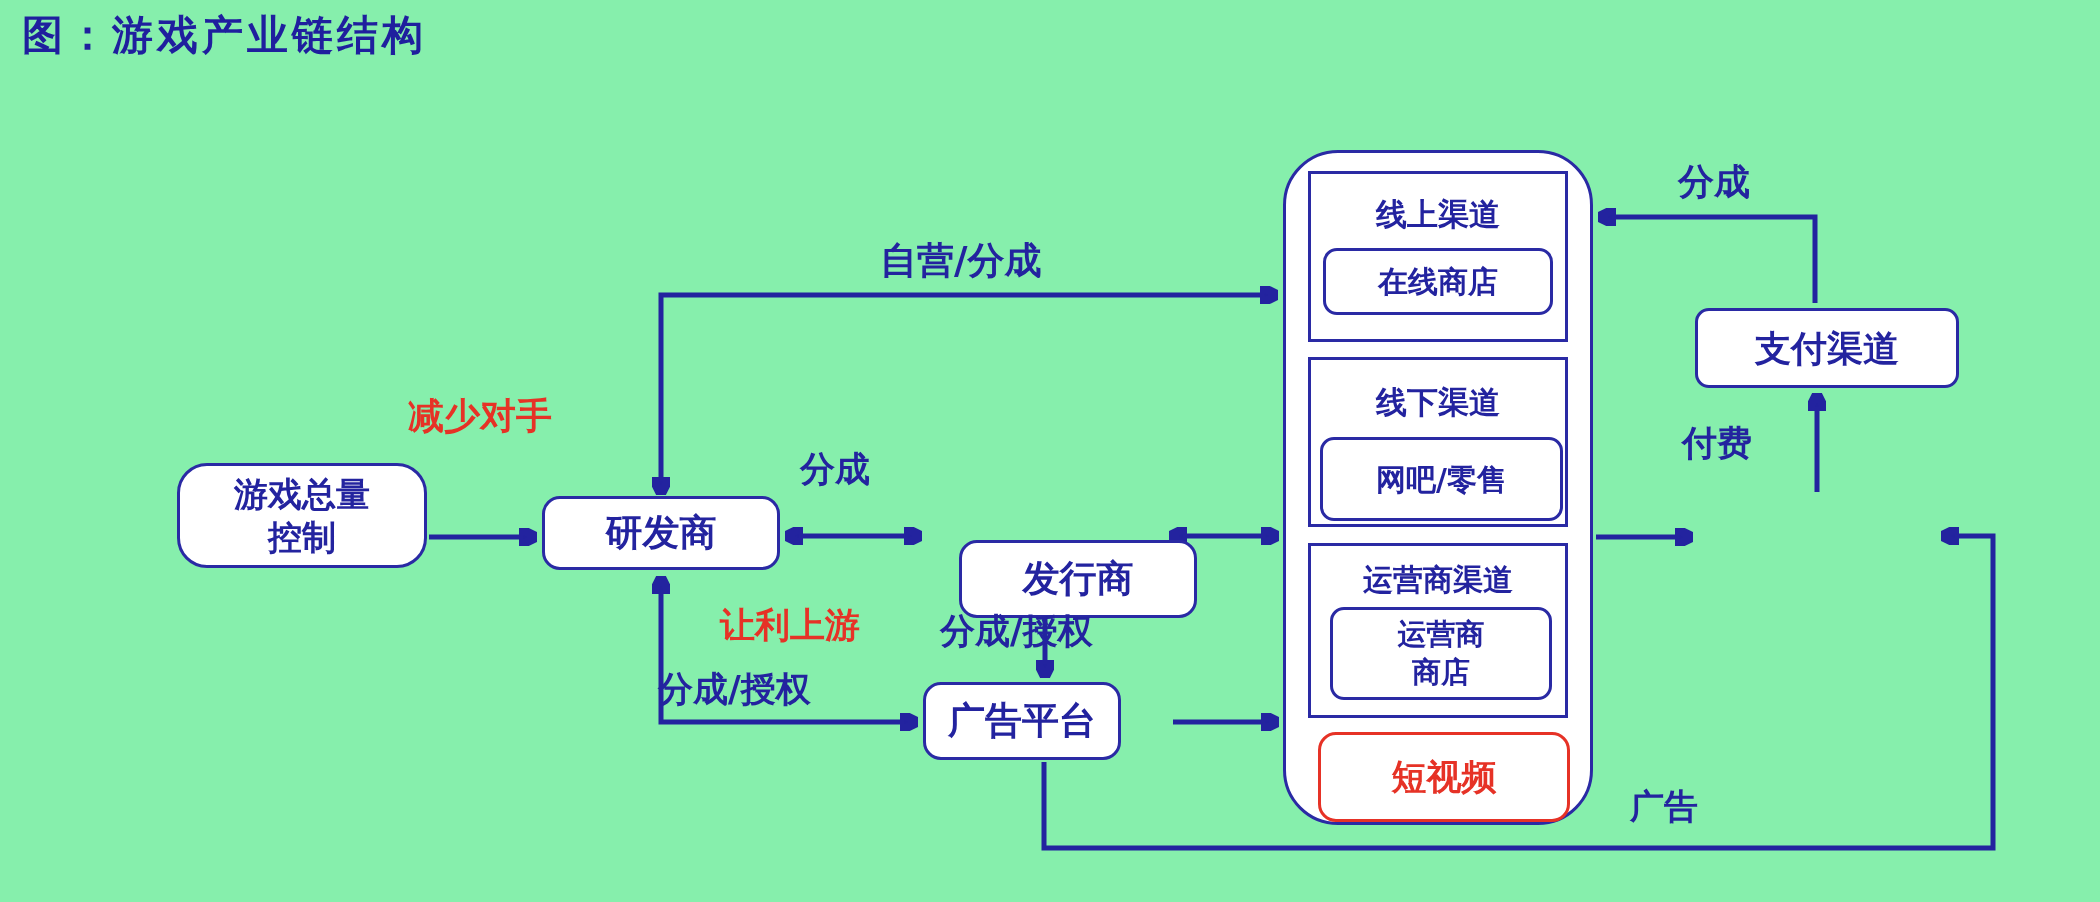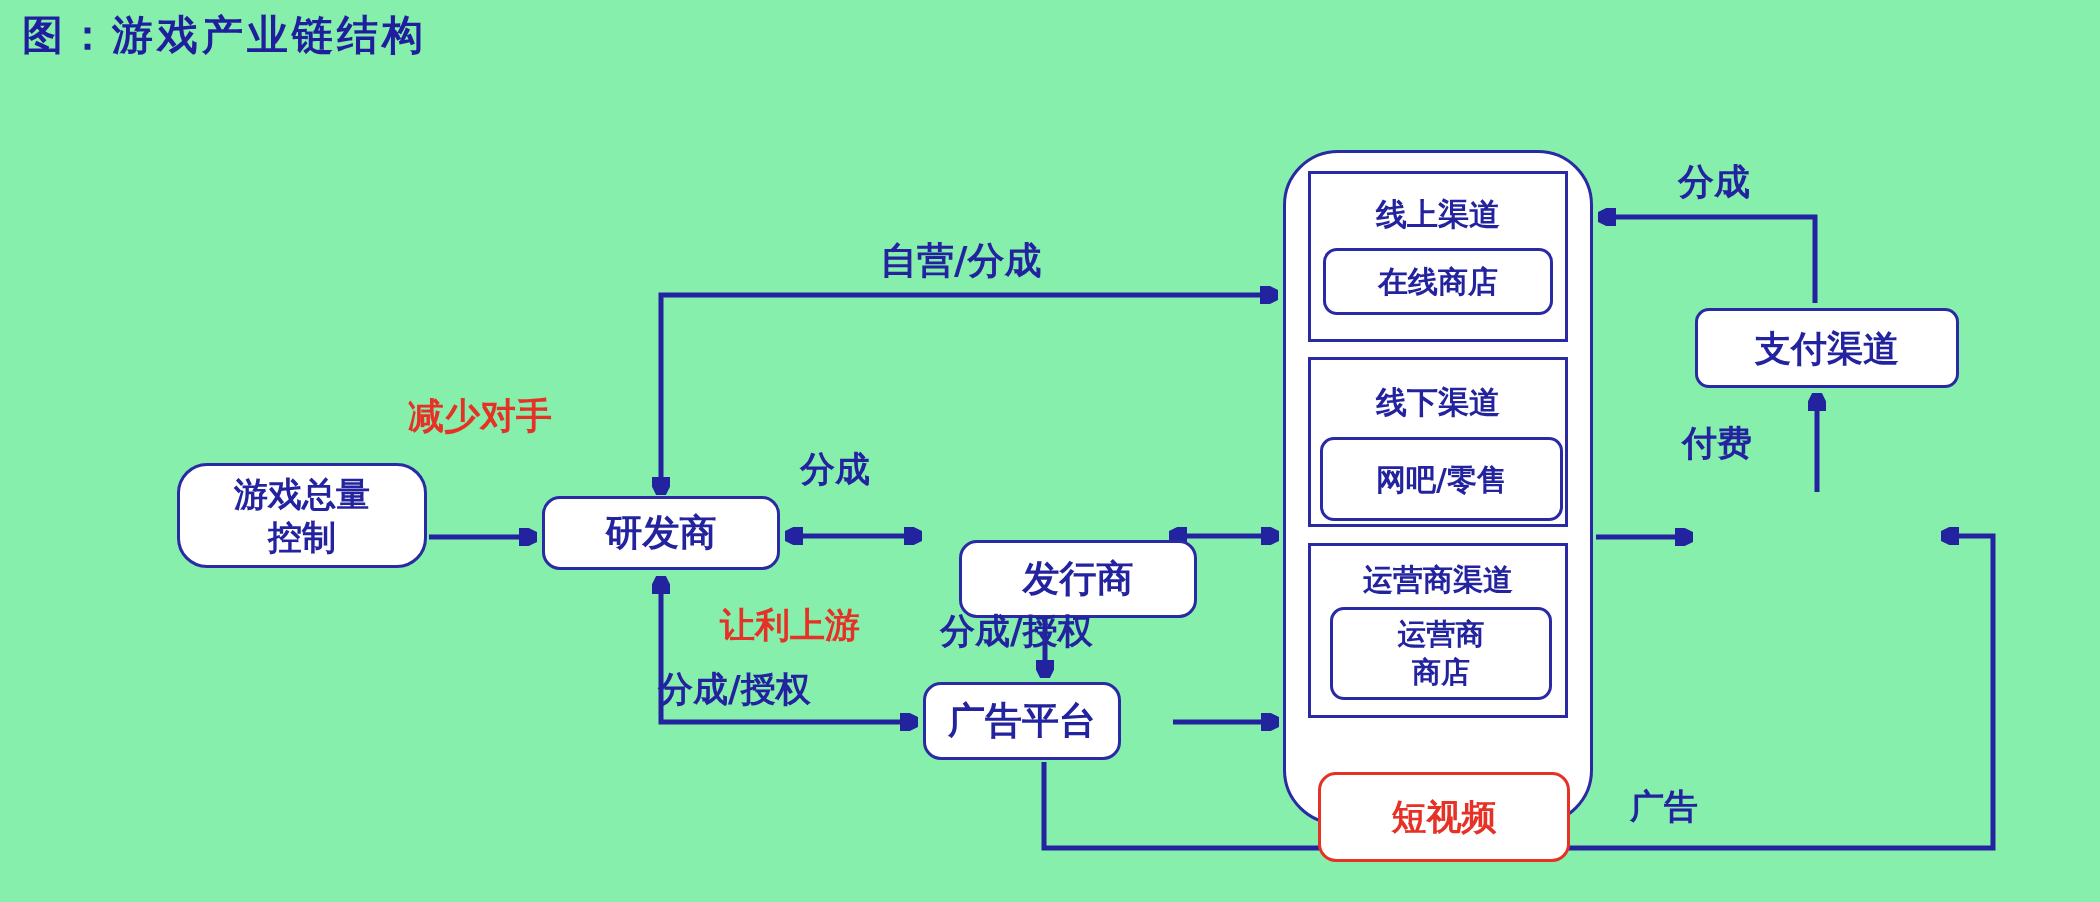--- a/index.html
+++ b/index.html
@@ -34,21 +34,21 @@
     position:absolute;left:0;right:0;text-align:center;color:#23239f;font-weight:bold;
   }
   .subnode{
     position:absolute;box-sizing:border-box;border:3px solid #2a2aa4;background:#fff;
     border-radius:14px;color:#23239f;font-weight:bold;display:flex;align-items:center;
     justify-content:center;text-align:center;line-height:1.3;
   }
   .rednode{
     position:absolute;box-sizing:border-box;border:3.5px solid #e63226;background:#fff;
     border-radius:18px;color:#e63226;font-weight:bold;display:flex;align-items:center;
-    justify-content:center;text-align:center;margin-top:40px;
+    justify-content:center;text-align:center;
   }
 </style>
 </head>
 <body>
 
 <div id="canvas">
 
   <svg id="connectors" viewBox="0 0 2100 902" xmlns="http://www.w3.org/2000/svg">
     <defs>
       <marker id="ah" viewBox="0 0 10 10" refX="8.5" refY="5" markerWidth="3.6" markerHeight="3.6" orient="auto-start-reverse" markerUnits="strokeWidth">

